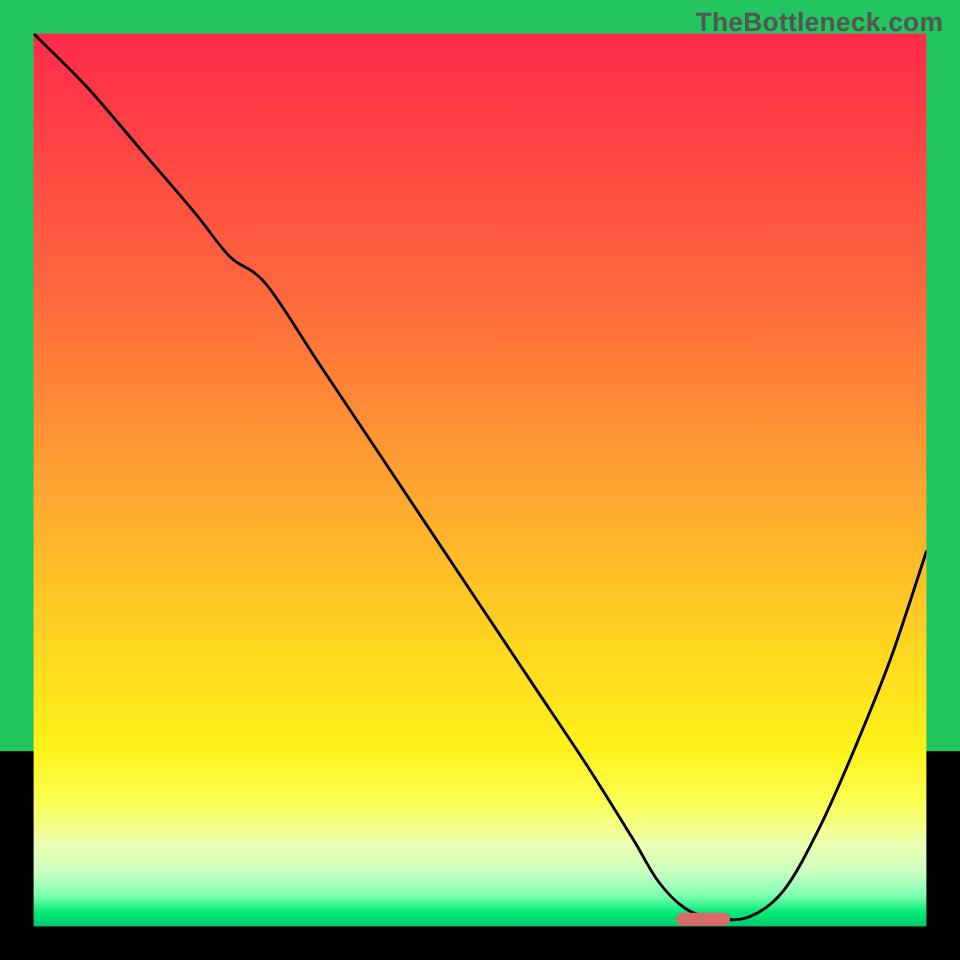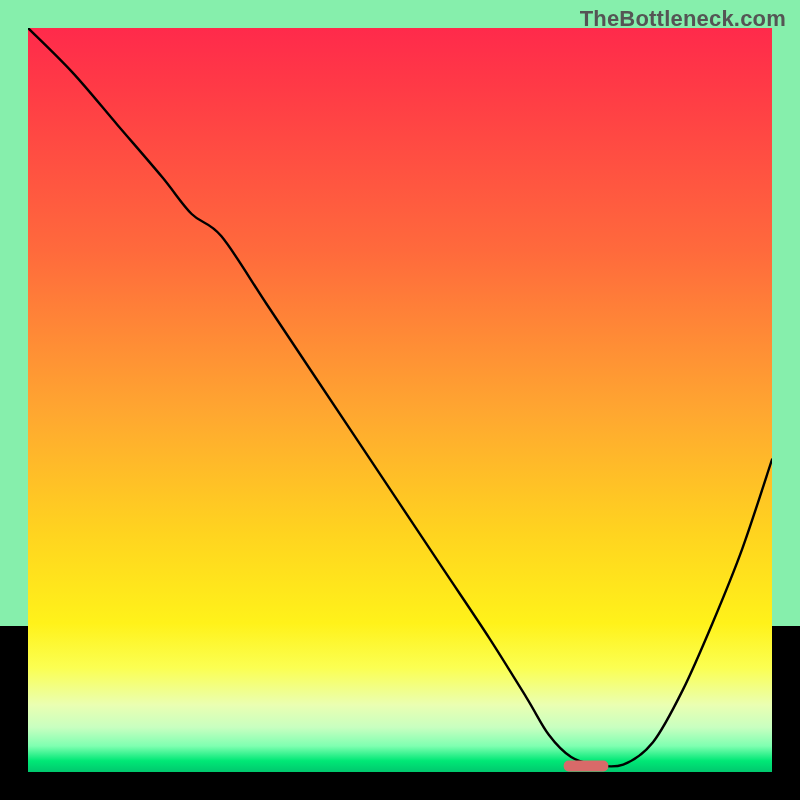--- a/index.html
+++ b/index.html
@@ -8,21 +8,21 @@
     width: 800px;
     height: 800px;
     background: #000;
     overflow: hidden;
     font-family: Arial, Helvetica, sans-serif;
   }
   .frame {
     position: relative;
     width: 800px;
     height: 626px;
-    background: #86efac;
+    background: #22c55e;
   }
   .watermark {
     position: absolute;
     top: 6px;
     right: 14px;
     color: #555;
     font-size: 22px;
     font-weight: 600;
     letter-spacing: 0.2px;
     user-select: none;

